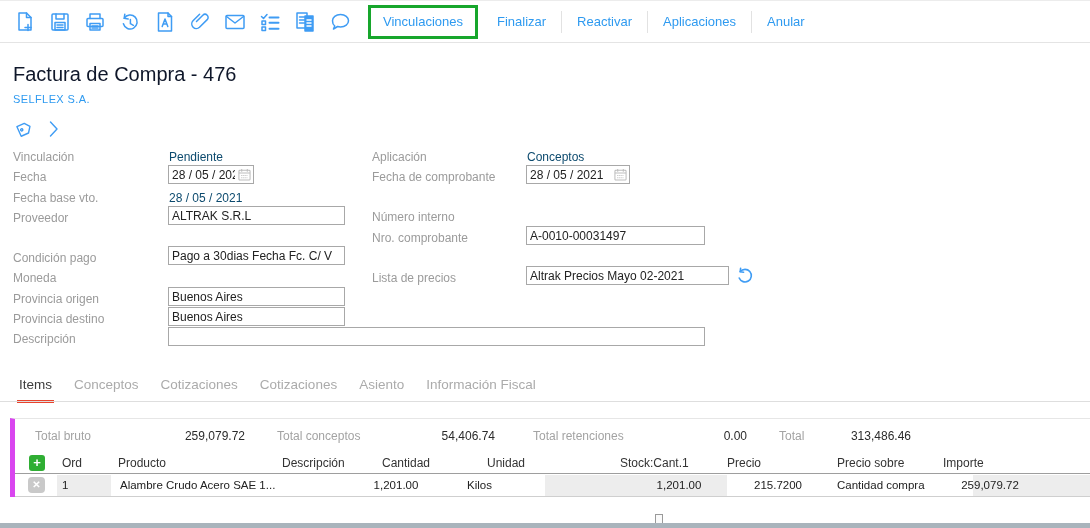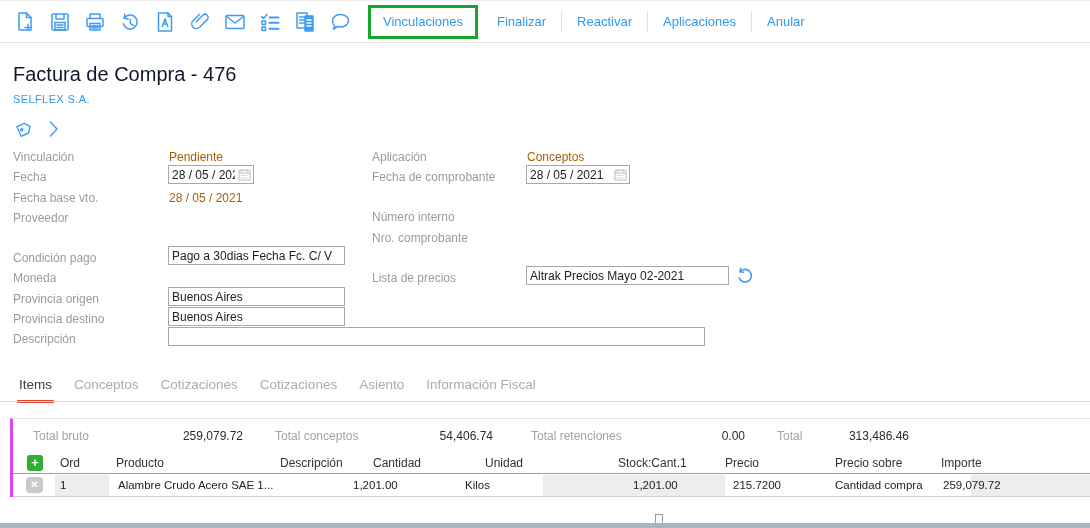--- a/index.html
+++ b/index.html
@@ -33,21 +33,21 @@
   .action-sep { width:1px; height:22px; background:#e2e2e2; }
 
   
   .doc-title { position:absolute; left:13px; top:62px; font-size:20px; color:#0f172a; }
   .doc-company { position:absolute; left:13px; top:92px; font-size:11px; color:#2e9af0; letter-spacing:.4px; }
   .tag-row { position:absolute; left:13px; top:118px; display:flex; gap:14px; align-items:center; }
   .tag-row svg { stroke:#3f9cf4; fill:none; stroke-width:1.4; stroke-linecap:round; stroke-linejoin:round; cursor:pointer; }
 
   
   .lbl { position:absolute; font-size:12px; color:#9b9b9b; white-space:nowrap; }
-  .val { position:absolute; font-size:12px; color:#a16207; white-space:nowrap; }
+  .val { position:absolute; font-size:12px; color:#0c4a6e; white-space:nowrap; }
   .tb-input {
     position:absolute; height:19px; border:1px solid #a8a8a8; background:#fff;
     display:flex; align-items:center; overflow:hidden;
   }
   .tb-input input {
     border:none; outline:none; flex:1; min-width:0; height:100%;
     font-size:12px; color:#222; padding:0 3px;
     font-family:"Liberation Sans",sans-serif; background:transparent;
   }
   .cal-icon { flex:0 0 auto; margin-right:2px; display:inline-flex; cursor:pointer; }
@@ -56,32 +56,32 @@
   .refresh-icon svg { stroke:#3f9cf4; fill:none; stroke-width:1.6; stroke-linecap:round; stroke-linejoin:round; }
 
   
   .tabs { position:absolute; left:17px; top:374px; display:flex; gap:18px; }
   .tab { font-size:13.5px; color:#ababab; padding:2px 2px 8px 2px; cursor:pointer; white-space:nowrap; }
   .tab.active { color:#3d3d3d; border-bottom:3px solid #e8432d; }
   .tabs-rule { position:absolute; left:0; right:0; top:400px; border-top:1px solid #dedede; }
 
   
   .grid-zone { position:absolute; left:10px; right:0; top:417px; height:79px;
-    border-left:3px solid #d946ef; border-top:1px solid #e6e6e6; }
+    border-left:5px solid #d946ef; border-top:1px solid #e6e6e6; }
   .totals { position:absolute; left:0; right:0; top:0; height:33px; }
   .totals .lbl2 { position:absolute; top:10px; font-size:12px; color:#a3a3a3; }
   .totals .val2 { position:absolute; top:10px; font-size:12px; color:#2b2b2b; text-align:right; }
 
   .thead { position:absolute; left:0; right:0; top:33px; height:22px;
     border-bottom:1px solid #9e9e9e; background:#fff; }
   .thead .th { position:absolute; top:4px; font-size:12px; color:#333; white-space:nowrap; }
   .trow { position:absolute; left:0; right:0; top:56px; height:22px; border-bottom:1px solid #cfcfcf; background:#fff; }
   .cell-bg { position:absolute; top:0; height:21px; background:#ededed; }
   .trow .td { position:absolute; top:4px; font-size:11.5px; color:#222; white-space:nowrap; }
-  .num { text-align:left; }
+  .num { text-align:center; }
   .add-btn { position:absolute; left:14px; top:3px; width:16px; height:16px; background:#2fae33;
     border-radius:3px; color:#fff; font-size:13px; font-weight:bold; line-height:15px; text-align:center; cursor:pointer; }
   .del-btn { position:absolute; left:13px; top:2px; width:17px; height:16px; background:#c9c9c9;
     border-radius:4px; color:#fff; font-size:10px; font-weight:bold; line-height:16px; text-align:center; cursor:pointer; }
 
   
   .hscroll { position:absolute; left:0; right:0; bottom:0; height:5px; background:#a9b4bc; }
   .scroll-notch { position:absolute; left:655px; bottom:4px; width:8px; height:10px;
     background:#fafafa; border:1px solid #9a9a9a; }
 </style>
@@ -201,20 +201,23 @@
           <path d="M4 1 v3 M10 1 v3 M1 5.5 h12"></path>
           <path d="M3.5 8 h7 M3.5 10.5 h7" stroke-dasharray="1.2 1"></path>
         </svg>
     </span>
   </div>
 
   <span class="lbl" style="left:13px; top:190px;">Fecha base vto.</span>
   <span class="val" style="left:169px; top:190px;">28 / 05 / 2021</span>
 
   <span class="lbl" style="left:13px; top:210px;">Proveedor</span>
+  <div class="tb-input" style="left:168px; top:205px; width:177px;">
+    <input value="ALTRAK S.R.L" style="">
+  </div>
 
   <span class="lbl" style="left:13px; top:250px;">Condición pago</span>
   <div class="tb-input" style="left:168px; top:245px; width:177px;">
     <input value="Pago a 30dias Fecha Fc. C/ V" style="">
   </div>
 
   <span class="lbl" style="left:13px; top:270px;">Moneda</span>
 
   <span class="lbl" style="left:13px; top:291px;">Provincia origen</span>
   <div class="tb-input" style="left:168px; top:286px; width:177px;">
@@ -242,20 +245,23 @@
           <rect x="1" y="2.5" width="12" height="10.5" rx="1"></rect>
           <path d="M4 1 v3 M10 1 v3 M1 5.5 h12"></path>
           <path d="M3.5 8 h7 M3.5 10.5 h7" stroke-dasharray="1.2 1"></path>
         </svg>
     </span>
   </div>
 
   <span class="lbl" style="left:372px; top:209px;">Número interno</span>
 
   <span class="lbl" style="left:372px; top:230px;">Nro. comprobante</span>
+  <div class="tb-input" style="left:526px; top:225px; width:179px;">
+    <input value="A-0010-00031497" style="">
+  </div>
 
   <span class="lbl" style="left:372px; top:270px;">Lista de precios</span>
   <div class="tb-input" style="left:526px; top:265px; width:203px;">
     <input value="Altrak Precios Mayo 02-2021" style="">
   </div>
   <span class="refresh-icon">
     <svg width="18" height="18" viewBox="0 0 18 18">
         <path d="M4.2 4.6 A6.3 6.3 0 1 1 3.2 11"></path>
         <path d="M4.6 1.4 L4.2 4.8 L7.6 5.2"></path>
       </svg>

